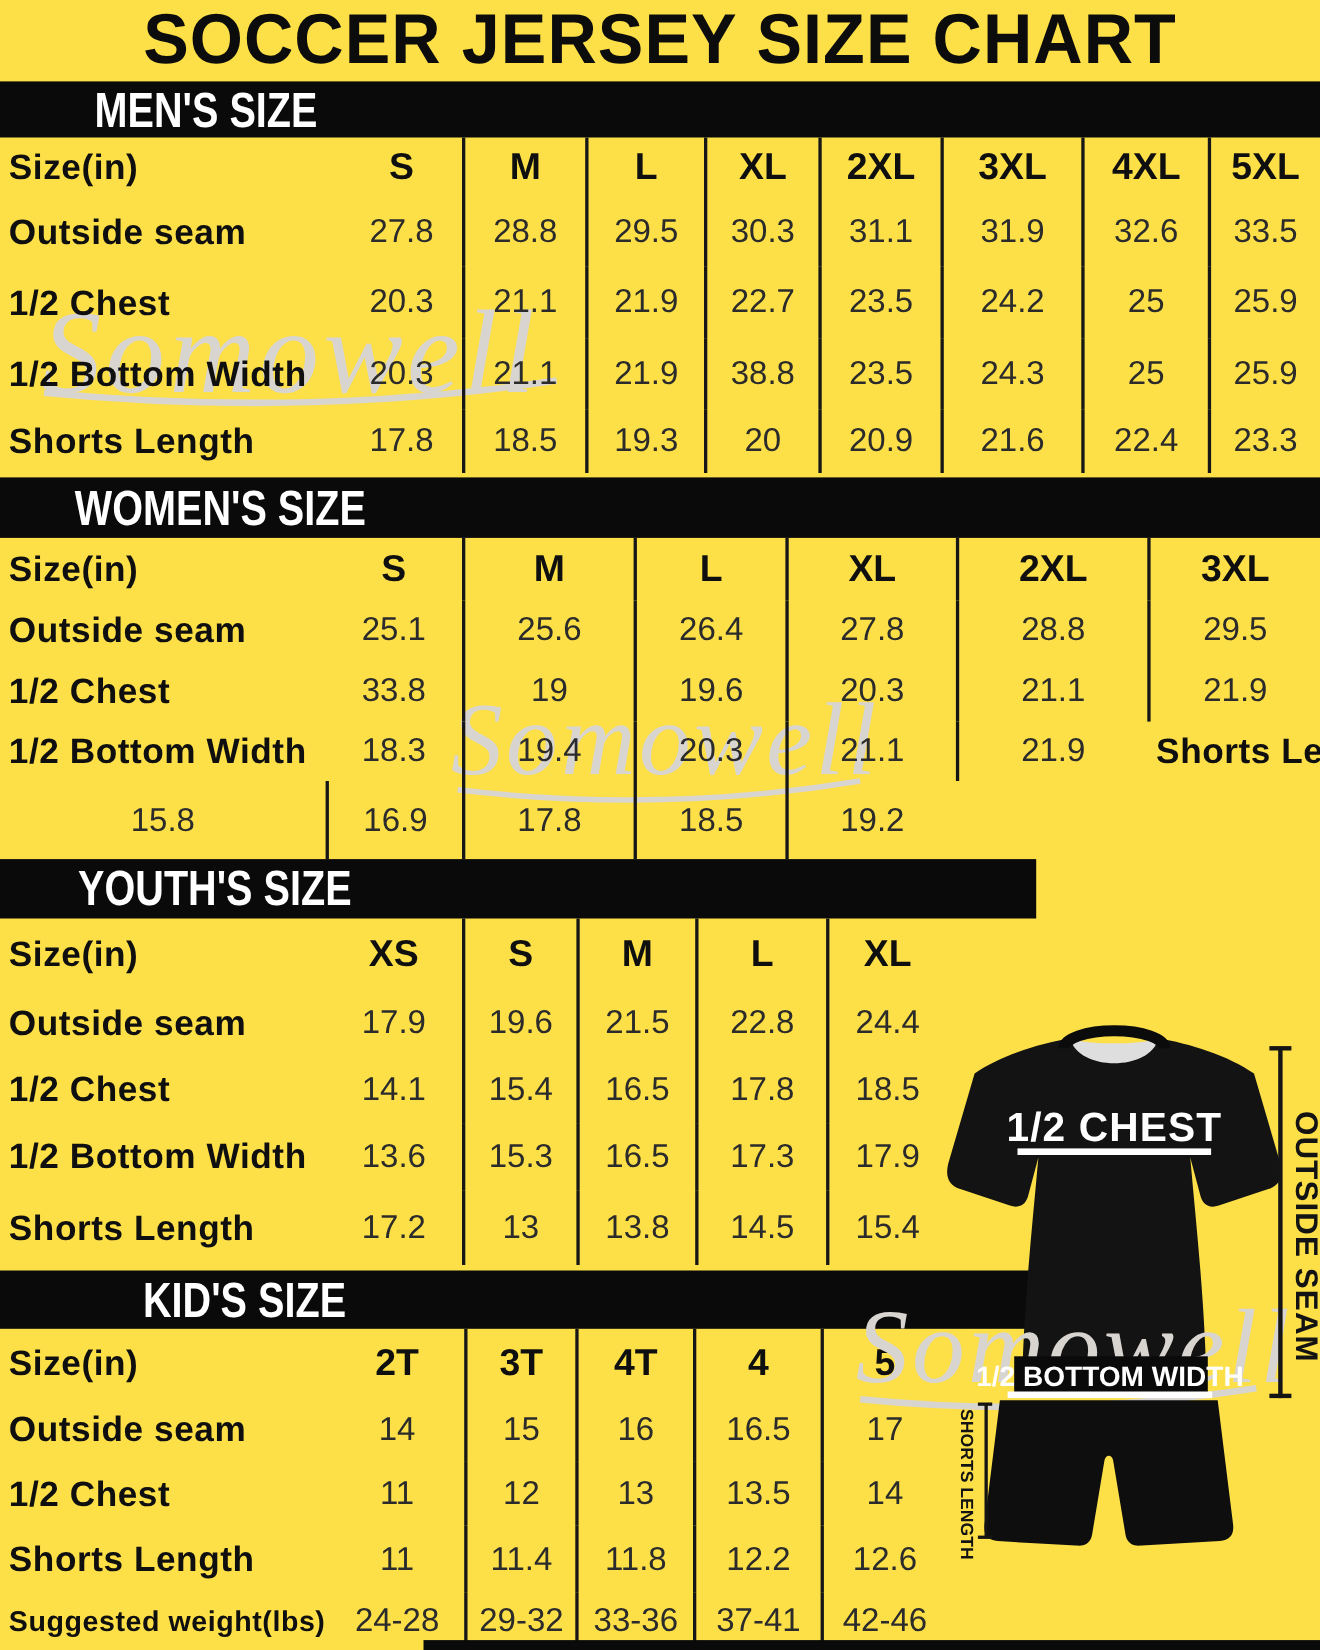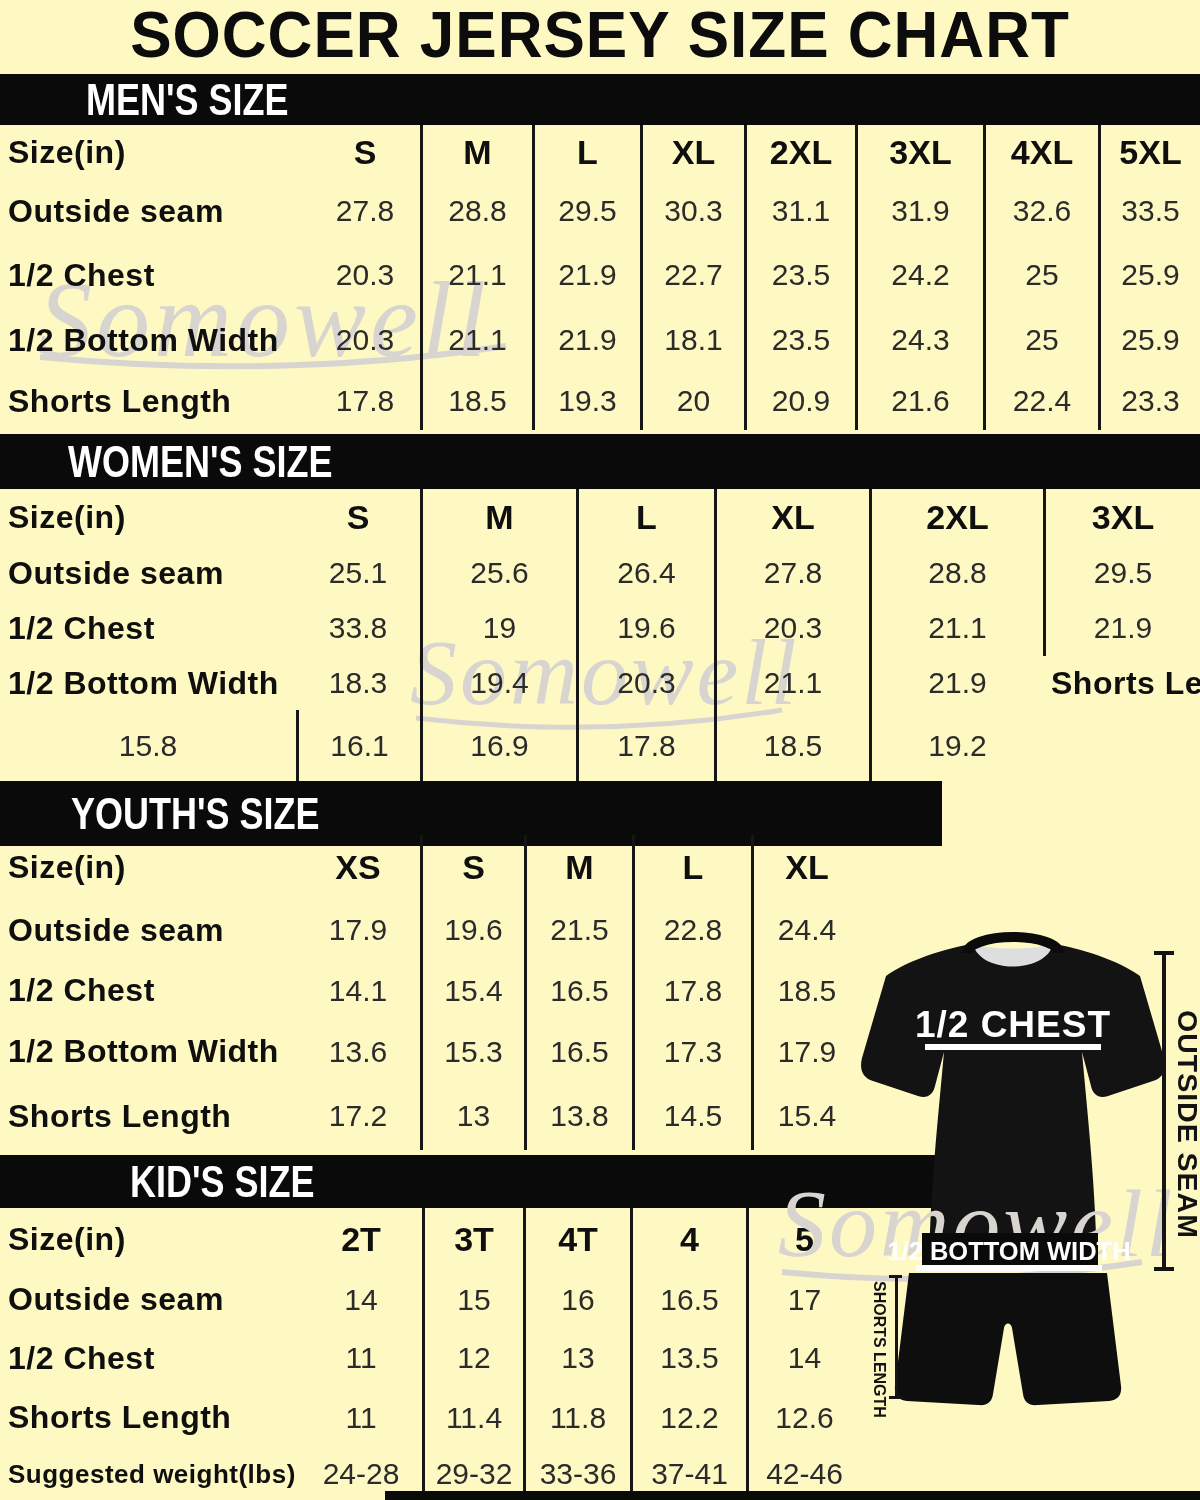--- a/index.html
+++ b/index.html
@@ -1,26 +1,26 @@
 <!DOCTYPE html>
 <html><head>
 <meta charset="utf-8">
 <style>
   html,body{margin:0;padding:0;background:#fff;}
-  #page{position:relative;width:1200px;height:1500px;background:#fef9c3;overflow:hidden;
+  #page{position:relative;width:1200px;height:1500px;background:#fde047;overflow:hidden;
         font-family:"Liberation Sans",sans-serif;}
   .title{position:absolute;top:1px;left:0;width:100%;height:68px;display:flex;align-items:center;
          justify-content:center;font-size:64px;font-weight:700;letter-spacing:1px;color:#0c0c0c;
          transform:scaleX(0.97);white-space:nowrap;}
   .banner{position:absolute;left:0;background:#0a0a0a;color:#fff;display:flex;align-items:center;overflow:hidden;}
   .banner span{font-size:45px;font-weight:700;transform:scaleX(0.8);transform-origin:left center;
                white-space:nowrap;}
   #banner-mens  {top:74px;  width:1200px;height:51px;padding-left:86px;}
   #banner-womens{top:434px; width:1200px;height:55px;padding-left:68px;}
-  #banner-youths{top:781px; width:871px; height:65px;padding-left:71px;}
+  #banner-youths{top:781px; width:871px; height:54px;padding-left:71px;}
   #banner-kids  {top:1155px;width:871px; height:53px;padding-left:130px;}
   .tbl{position:absolute;display:grid;}
   #tbl-mens  {left:0;top:125px; width:1200px;height:305px;}
   #tbl-womens{left:0;top:489px; width:1200px;height:292px;}
   #tbl-youths{left:0;top:835px; width:860px; height:315px;}
   #tbl-kids  {left:0;top:1208px;width:860px; height:292px;}
   .cell{display:flex;align-items:center;justify-content:center;font-size:30px;color:#2b2b2b;
         white-space:nowrap;overflow:visible;}
   .cell.sep{border-left:3px solid #161616;}
   .cell.head{font-weight:700;font-size:34px;color:#0f0f0f;}
@@ -76,21 +76,21 @@
       <div class="cell value sep">21.9</div>
       <div class="cell value sep">22.7</div>
       <div class="cell value sep">23.5</div>
       <div class="cell value sep">24.2</div>
       <div class="cell value sep">25</div>
       <div class="cell value sep">25.9</div>
       <div class="cell label">1/2 Bottom Width</div>
       <div class="cell value">20.3</div>
       <div class="cell value sep">21.1</div>
       <div class="cell value sep">21.9</div>
-      <div class="cell value sep">18.1</div>
+      <div class="cell value sep">38.8</div>
       <div class="cell value sep">23.5</div>
       <div class="cell value sep">24.3</div>
       <div class="cell value sep">25</div>
       <div class="cell value sep">25.9</div>
       <div class="cell label">Shorts Length</div>
       <div class="cell value">17.8</div>
       <div class="cell value sep">18.5</div>
       <div class="cell value sep">19.3</div>
       <div class="cell value sep">20</div>
       <div class="cell value sep">20.9</div>
@@ -130,21 +130,20 @@
       <div class="cell value sep">21.1</div>
       <div class="cell value sep">21.9</div>
       <div class="cell label">1/2 Bottom Width</div>
       <div class="cell value">18.3</div>
       <div class="cell value sep">19.4</div>
       <div class="cell value sep">20.3</div>
       <div class="cell value sep">21.1</div>
       <div class="cell value sep">21.9</div>
       <div class="cell label">Shorts Length</div>
       <div class="cell value">15.8</div>
-      <div class="cell value sep">16.1</div>
       <div class="cell value sep">16.9</div>
       <div class="cell value sep">17.8</div>
       <div class="cell value sep">18.5</div>
       <div class="cell value sep">19.2</div>
     </div>
 
   <div class="banner" id="banner-youths">
     <span>YOUTH'S SIZE</span>
   </div>
   <div class="tbl" id="tbl-youths" style="grid-template-columns: 296px 124px 104px 108px 119px 109px; grid-template-rows: 65px 60px 61px 61px 68px;">

